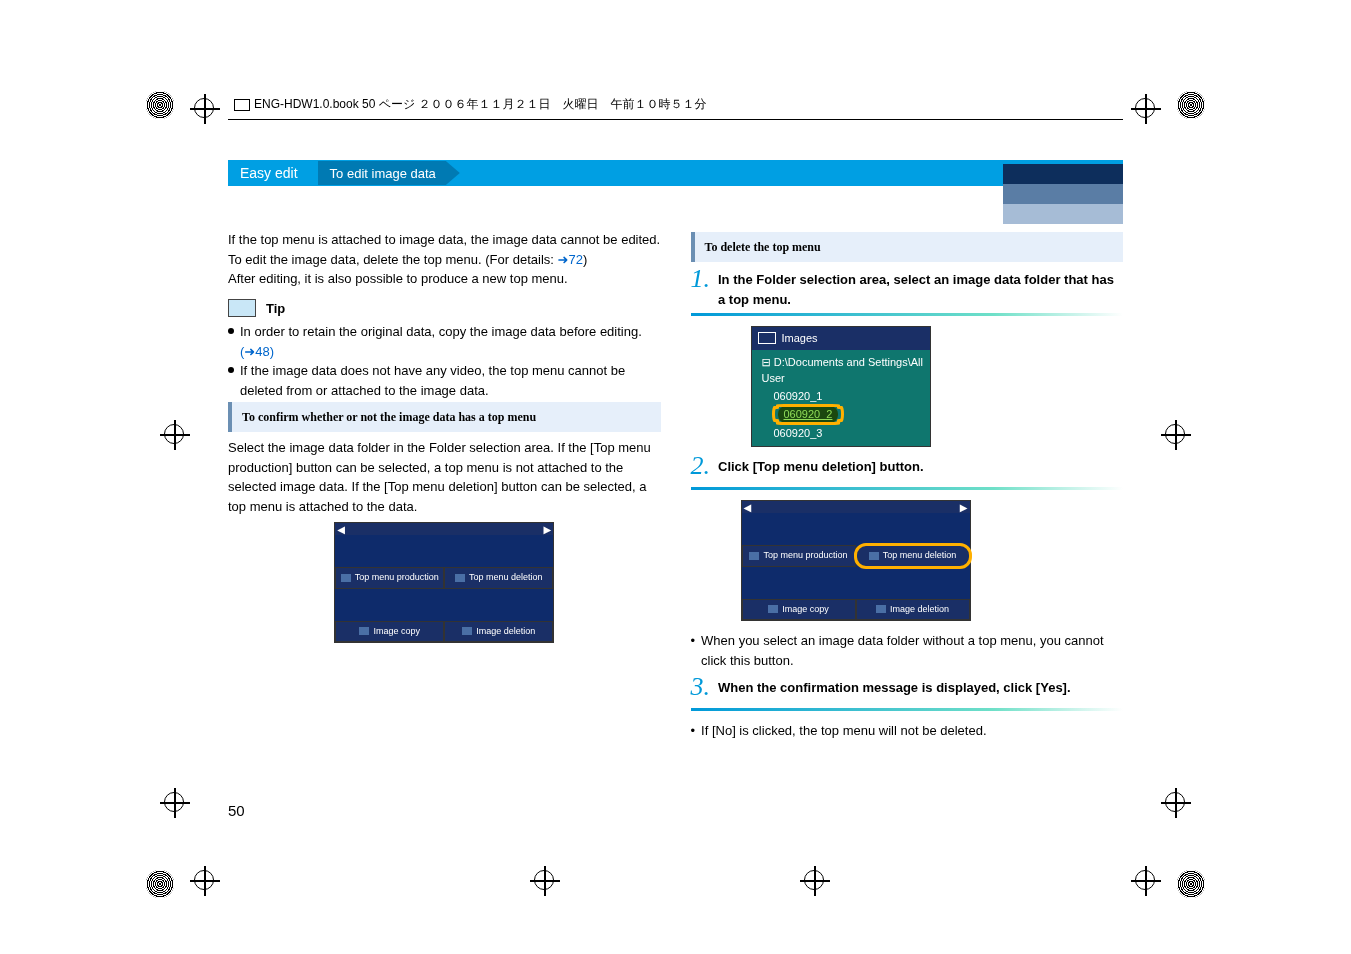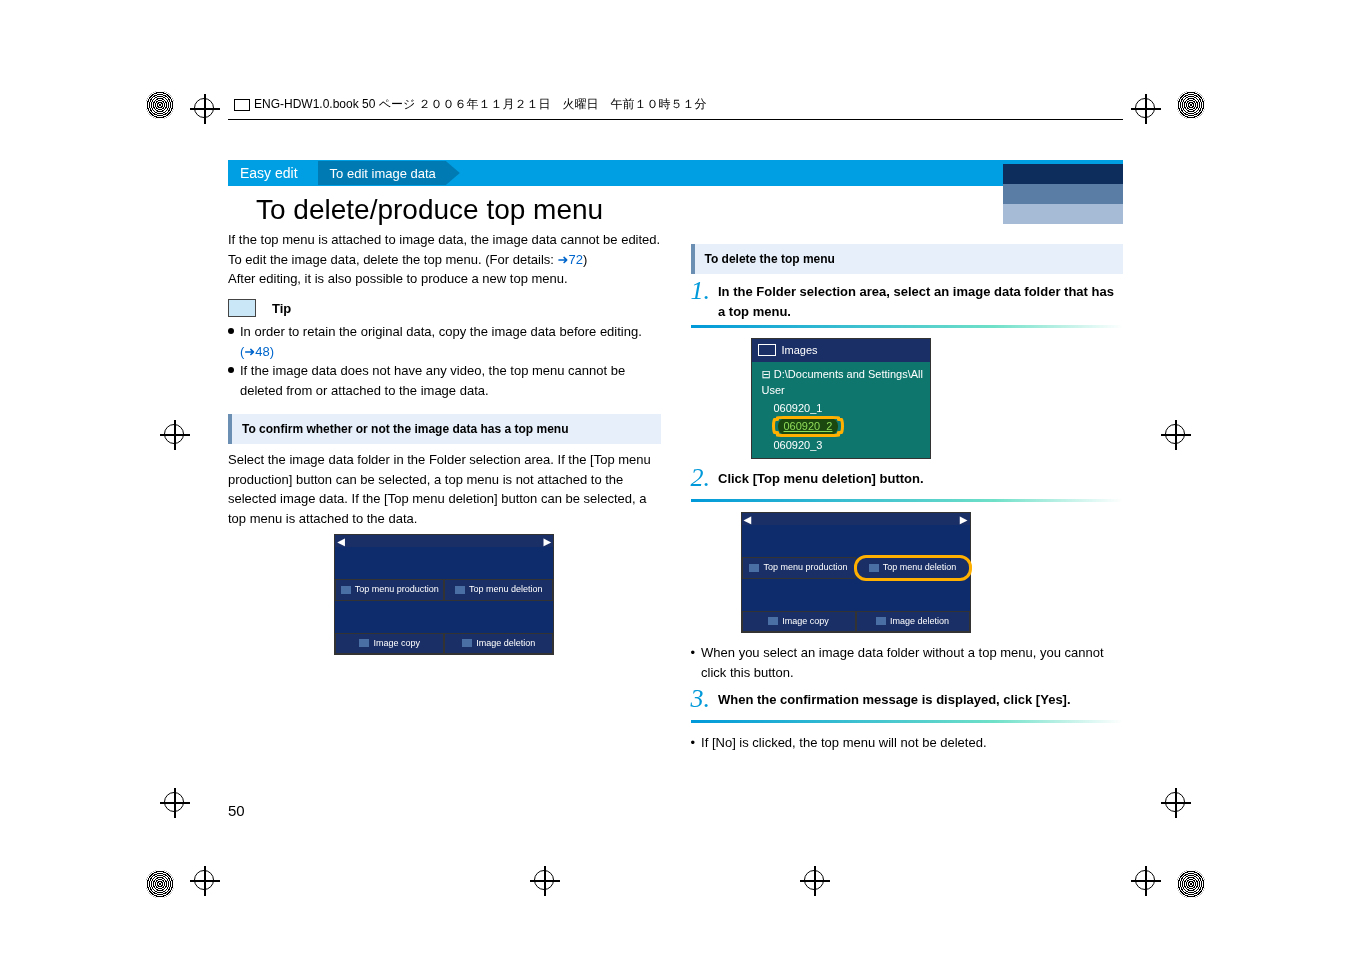--- a/index.html
+++ b/index.html
@@ -123,21 +123,21 @@
     font-size: 13px;
     line-height: 1.5;
     color: #000;
   }
 
   .link { color: #0066cc; }
 
   .tip-row {
     display: flex;
     align-items: center;
-    gap: 16px;
+    gap: 10px;
     margin: 10px 0 4px 0;
   }
   .tip-icon {
     width: 28px; height: 18px;
     background: #c9e7f7;
     border: 1px solid #444;
     position: relative;
   }
   .tip-label { font-weight: bold; }
 
@@ -152,21 +152,22 @@
     border-radius: 50%;
     margin-top: 6px;
   }
 
   .sub-head {
     background: #e6effa;
     border-left: 4px solid #6b8fb3;
     padding: 6px 10px;
     font-size: 12px;
     font-weight: bold;
-    margin: 14px 0 6px 0;
+    margin: 2px 0 6px 0;
+    font-family: Liberation Serif, serif;
   }
 
   .step {
     display: flex;
     gap: 8px;
     margin: 8px 0 4px 0;
   }
   .step-num {
     font-family: "Times New Roman", serif;
     font-style: italic;
@@ -331,21 +332,20 @@
   <div class="banner">
     <div class="banner-blue">
       <div class="tab">Easy edit</div>
       <div class="subtab">To edit image data</div>
     </div>
     <div class="stripes">
       <div class="stripe" style="background:#0d2e5c; top:4px;"></div>
       <div class="stripe" style="background:#5a7da5; top:24px; right:-55px;"></div>
       <div class="stripe" style="background:#a6bcd6; top:44px; right:-70px;"></div>
     </div>
-    <div class="title">To delete/produce top menu</div>
   </div>
 
   <div class="cols">
 
     <div class="col">
       <p>
         <span>If the top menu is attached to image data, the image data cannot be edited. To edit the image data, delete the top menu. (For details: </span><span class="link">➜72</span><span>)</span>
       </p>
       <p>After editing, it is also possible to produce a new top menu.</p>
 

